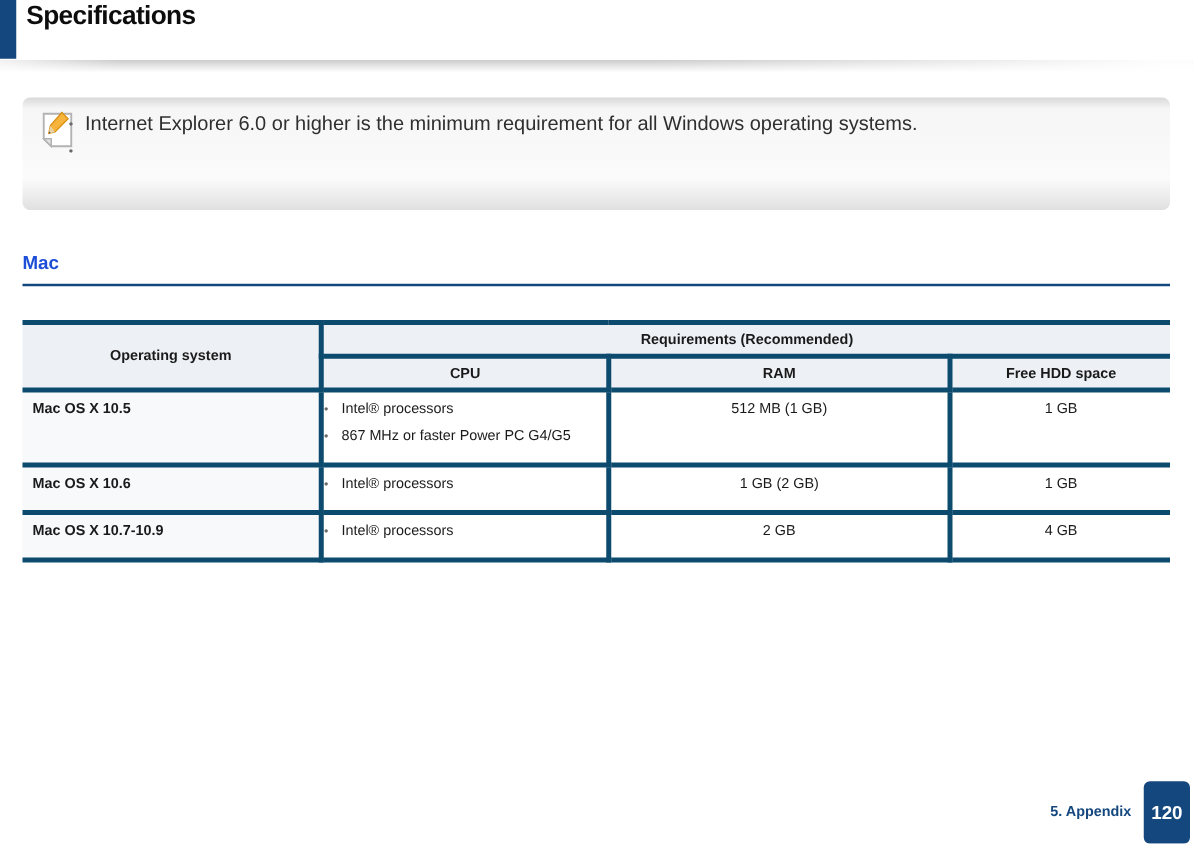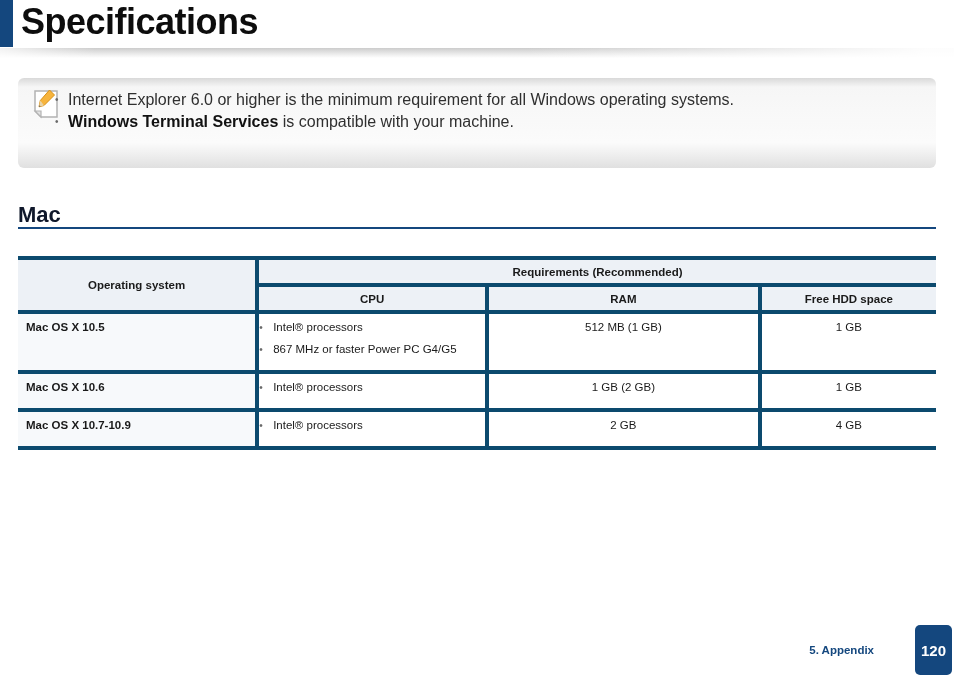--- a/index.html
+++ b/index.html
@@ -17,21 +17,21 @@
   
   .title-bar {
     position: absolute;
     left: 0; top: 0;
     width: 13px; height: 47px;
     background: #14477e;
   }
   .page-title {
     position: absolute;
     left: 21px; top: 1px;
-    font-size: 36px;
+    font-size: 21px;
     font-weight: bold;
     letter-spacing: -0.5px;
     color: #0d0d0d;
   }
   .title-shadow {
     position: absolute;
     left: 0; top: 48px;
     width: 954px; height: 10px;
     background:
       linear-gradient(to right, rgba(255,255,255,0.75) 0%, rgba(255,255,255,0) 10%, rgba(255,255,255,0) 55%, rgba(255,255,255,0.95) 97%),
@@ -72,23 +72,23 @@
     line-height: 13px;
     text-align: left;
   }
   .note-item .dot::before { content: "\2022"; }
   .note-item .bold-lead { font-weight: bold; color: #111; white-space: pre; }
 
   
   .section-heading {
     position: absolute;
     left: 18px; top: 202px;
-    font-size: 22px;
-    font-weight: bold;
-    color: #0f172a;
+    font-size: 15px;
+    font-weight: bold;
+    color: #1d4ed8;
   }
   .section-rule {
     position: absolute;
     left: 18px; top: 227px;
     width: 918px; height: 2px;
     background: #14477e;
   }
 
   
   .spec-table {
@@ -144,21 +144,20 @@
   .bullet-row .dot::before { content: "\2022"; }
   .val-cell { padding-left: 9px; text-align: center; }
 
   
   .footer {
     position: absolute;
     right: 0; bottom: 8px;
     height: 34px;
     display: flex;
     align-items: center;
-    gap: 31px;
   }
   .footer-section {
     font-size: 11.5px;
     font-weight: bold;
     color: #14477e;
     margin-right: 10px;
   }
   .page-number-box {
     width: 37px; height: 50px;
     margin-right: 2px;
@@ -189,21 +188,20 @@
       <path d="M13.3 14.5 L17 19.5 L12 20.8 Z" fill="#e8d3a8"></path>
       <path d="M12 20.8 L13.6 20.4 L12.4 19.2 Z" fill="#4a4a4a"></path>
     </svg>
     <div class="note-items">
       <div class="note-item">
         <span class="dot"></span>
         <span><span class="bold-lead"></span><span>Internet Explorer 6.0 or higher is the minimum requirement for all Windows operating systems.</span></span>
       </div>
       <div class="note-item">
         <span class="dot"></span>
-        <span><span class="bold-lead">Windows Terminal Services</span><span> is compatible with your machine.</span></span>
       </div>
     </div>
   </div>
 
   <div class="section-heading">Mac</div>
   <div class="section-rule"></div>
 
   <table class="spec-table">
     <colgroup>
       <col style="width:26.05%">

